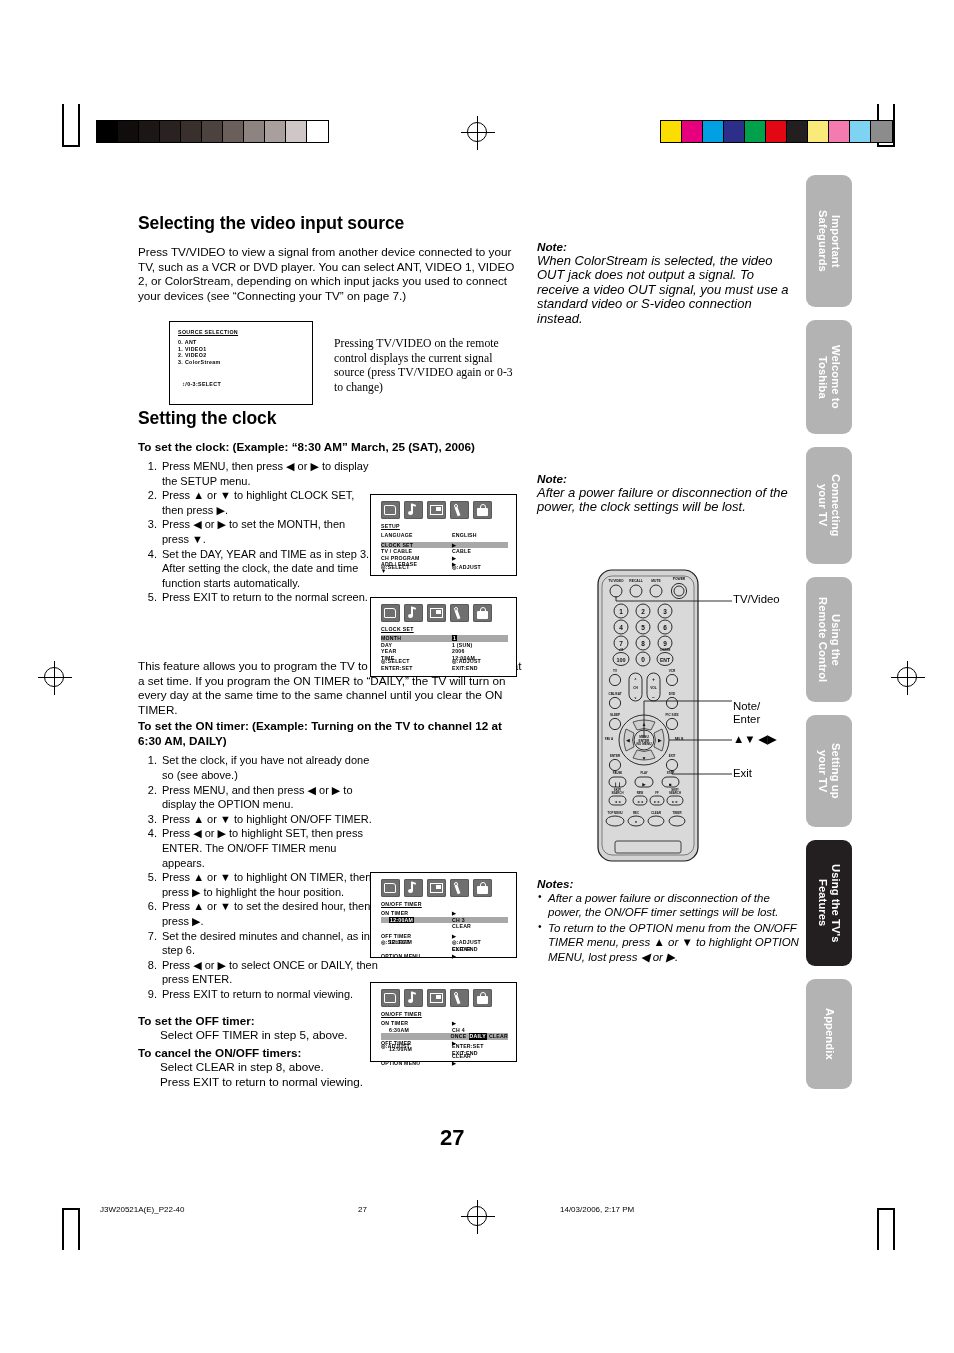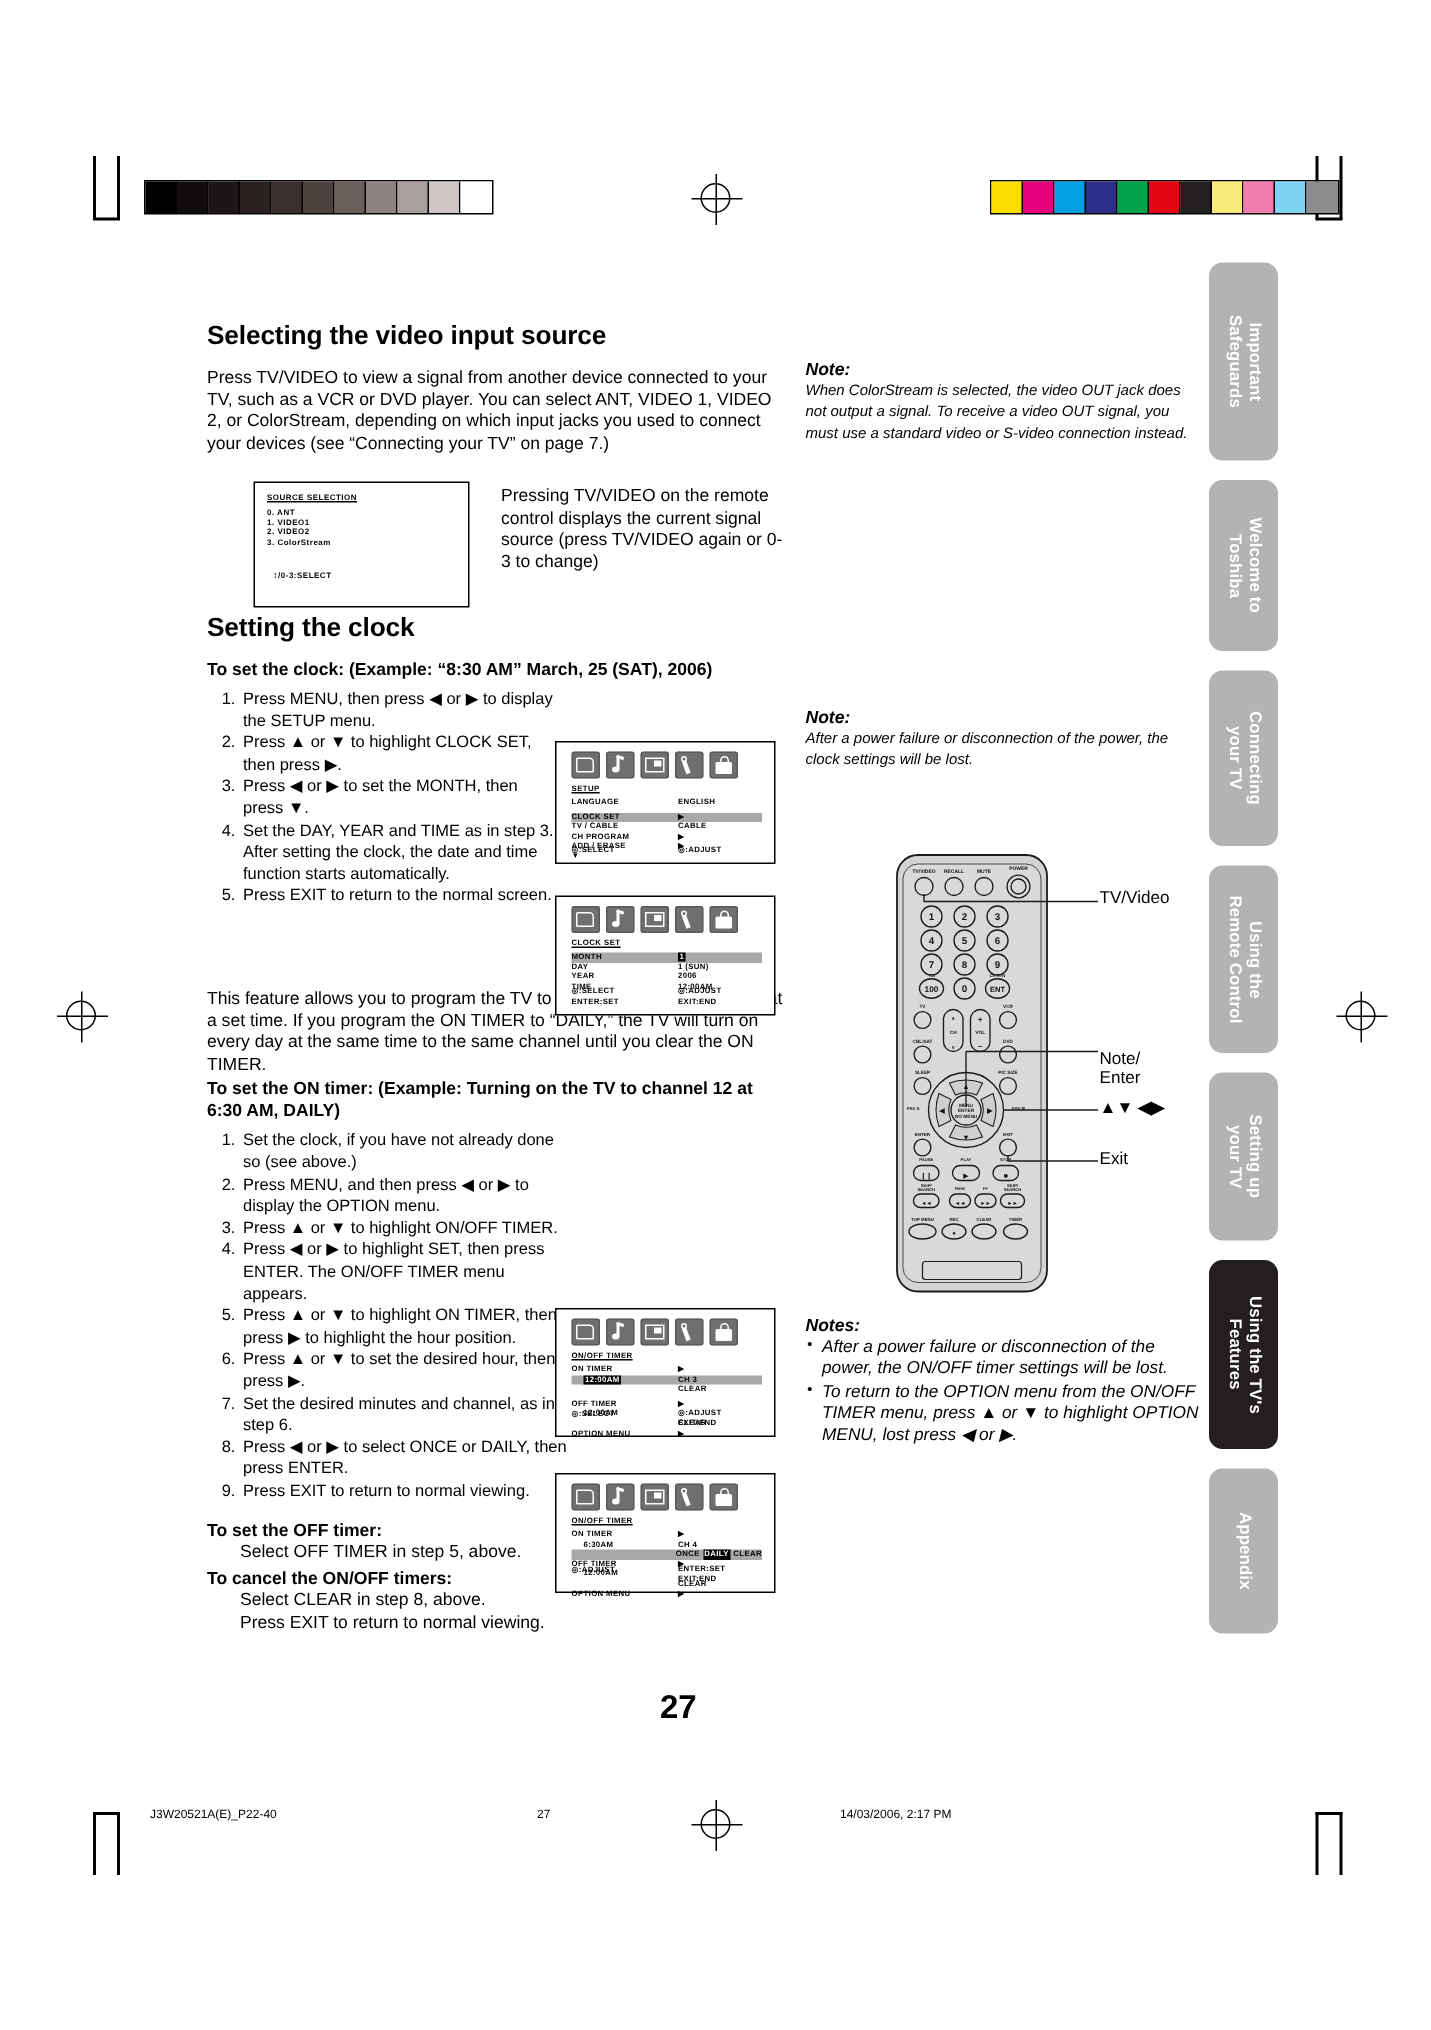--- a/index.html
+++ b/index.html
@@ -36,21 +36,21 @@
   .col-right { position:absolute; left:537px; top:240px; width:262px; }
 
   h1.sec {
     font-size:17.5px; font-weight:bold; margin:0 0 11px 0; letter-spacing:-0.1px;
   }
   p.body {
     font-size:11.7px; line-height:14.6px; margin:0 0 9px 0;
   }
   .bold { font-weight:bold; }
   .note-title { font-style:italic; font-weight:bold; font-size:11.7px; margin:0 0 1px 0;}
-  .note-body { font-style:italic; font-size:10px; line-height:14.4px; margin:0; }
+  .note-body { font-style:italic; font-size:13px; line-height:14.4px; margin:0; }
 
   ol.steps { margin:0; padding:0 0 0 22px; font-size:11px; line-height:14.6px; }
   ol.steps > li { margin-bottom:0px; padding-left:2px; }
   ol.steps > li .sub { display:block; }
 
   ul.notes { margin:0; padding:0; list-style:none; }
   ul.notes li {
     font-style:italic; font-size:11.5px; line-height:14.4px;
     padding-left:11px; position:relative; margin-bottom:1px;
   }
@@ -104,21 +104,21 @@
   .osd-foot .f1 { flex:1; }
   .osd-foot .f2 { width:56px; }
   .osd-foot .ln { display:block; line-height:6.4px; }
   .chip-inv { background:#000; color:#fff; padding:0 1px; }
 
   
   .srcbox { position:absolute; left:169px; top:321px; width:144px; height:84px; border:1.5px solid #000; }
   .srcbox .t { font-size:5.3px; font-weight:bold; text-decoration:underline; letter-spacing:0.35px; margin:7px 0 4px 8px;}
   .srcbox .l { font-size:5.3px; font-weight:bold; letter-spacing:0.35px; margin-left:8px; line-height:6.6px;}
   .srcbox .b { font-size:5.3px; font-weight:bold; letter-spacing:0.35px; margin:16px 0 0 12px;}
-  .srctext { position:absolute; left:334px; top:324px; width:190px; font-size:11.7px; line-height:14.6px; }
+  .srctext { position:absolute; left:334px; top:337px; width:190px; font-size:11.7px; line-height:14.6px;font-family:Liberation Serif, serif; }
 
   
   .remote-wrap { position:absolute; left:595px; top:568px; }
   .callouts { position:absolute; font-size:11.4px; line-height:13.5px; }
 
   
   .tabs { position:absolute; left:806px; top:175px; }
   .tab {
     width:46px; border-radius:9px; background:#b3b3b3; color:#fff;
     margin-bottom:13px; position:relative;

